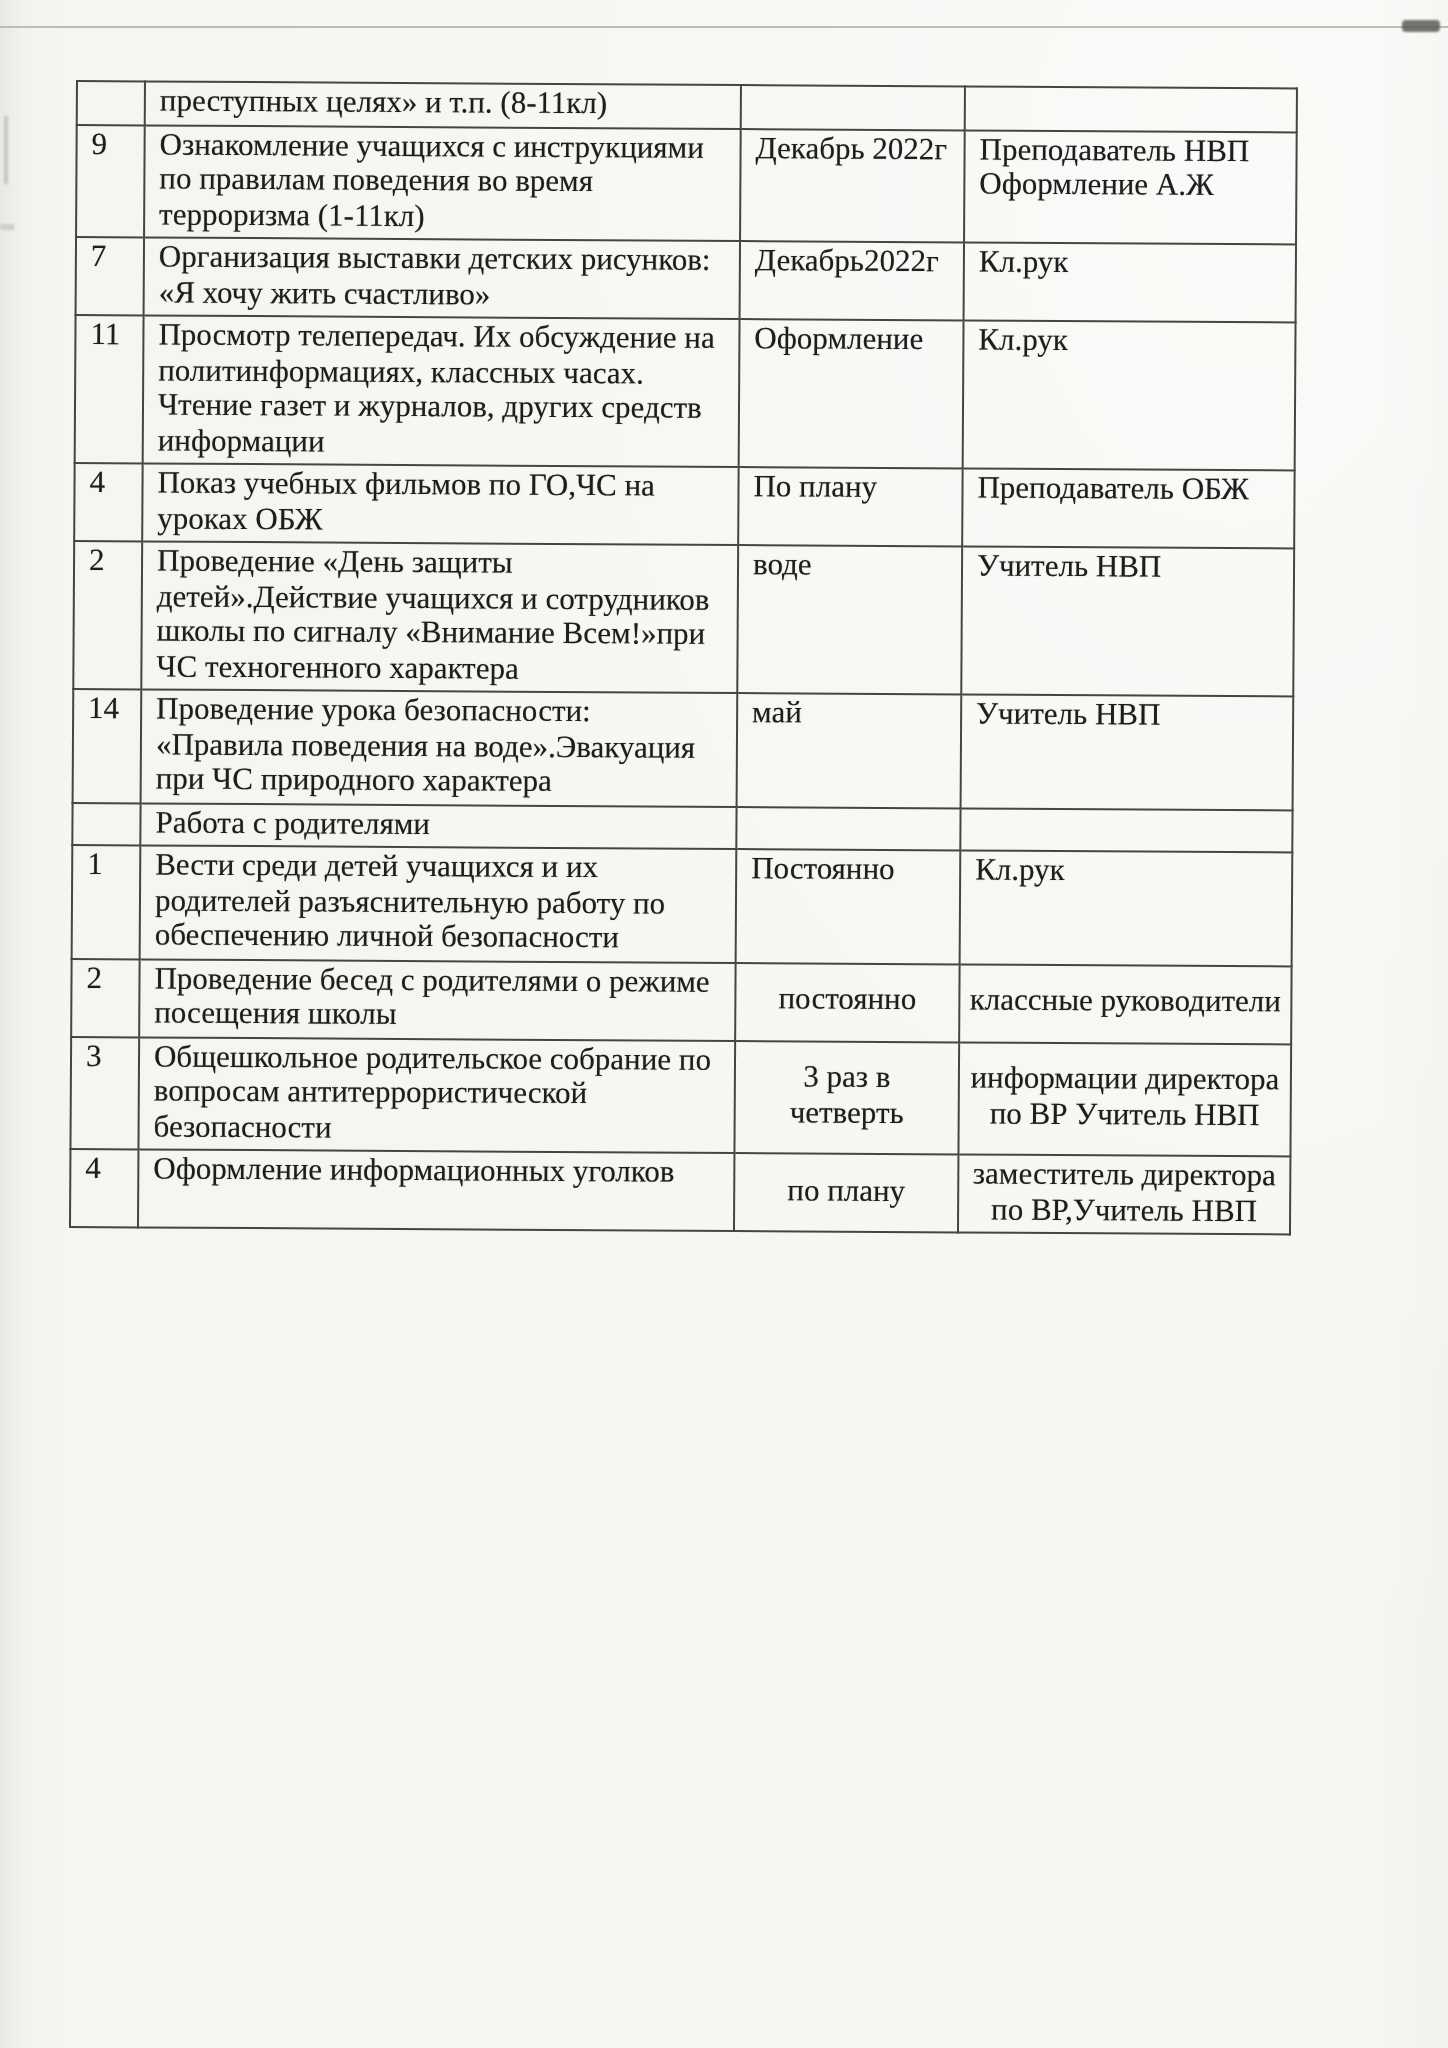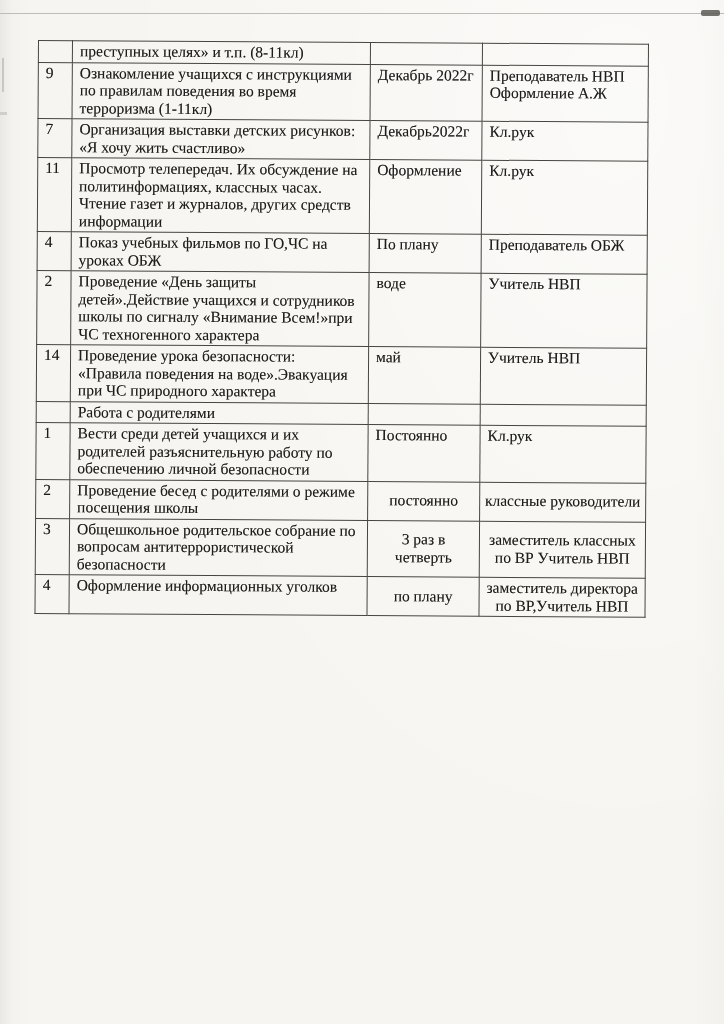--- a/index.html
+++ b/index.html
@@ -162,21 +162,21 @@
         <tr class="row-normal v-center" style="height: 34px;">
           <td class="cell-num">2</td>
           <td class="cell-activity">Проведение бесед с родителями о режиме посещения школы</td>
           <td class="cell-date">постоянно</td>
           <td class="cell-resp">классные руководители</td>
         </tr>
         <tr class="row-normal v-center" style="height: 48px;">
           <td class="cell-num">3</td>
           <td class="cell-activity">Общешкольное родительское собрание по вопросам антитеррористической безопасности</td>
           <td class="cell-date">3 раз в четверть</td>
-          <td class="cell-resp">заместитель классных по ВР Учитель НВП</td>
+          <td class="cell-resp">информации директора по ВР Учитель НВП</td>
         </tr>
         <tr class="row-normal v-center act-center" style="height: 36px;">
           <td class="cell-num">4</td>
           <td class="cell-activity">Оформление информационных уголков</td>
           <td class="cell-date">по плану</td>
           <td class="cell-resp">заместитель директора по ВР,Учитель НВП</td>
         </tr>
       </tbody>
   </table>
 </div>

